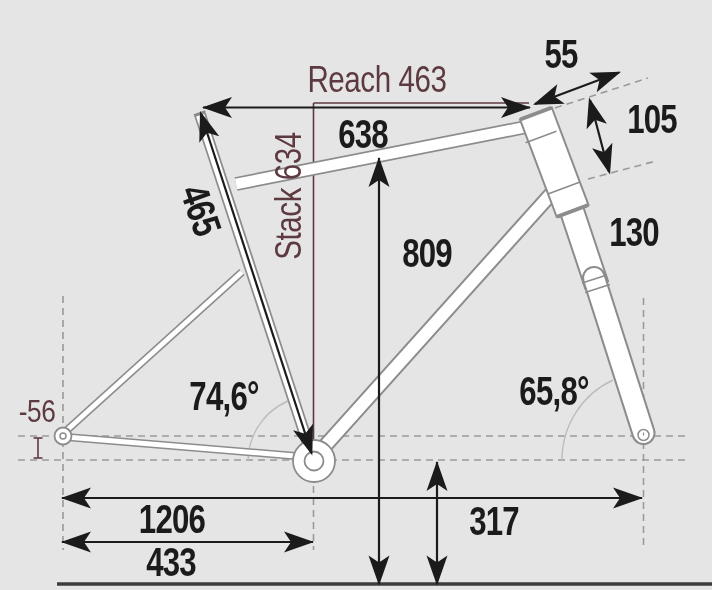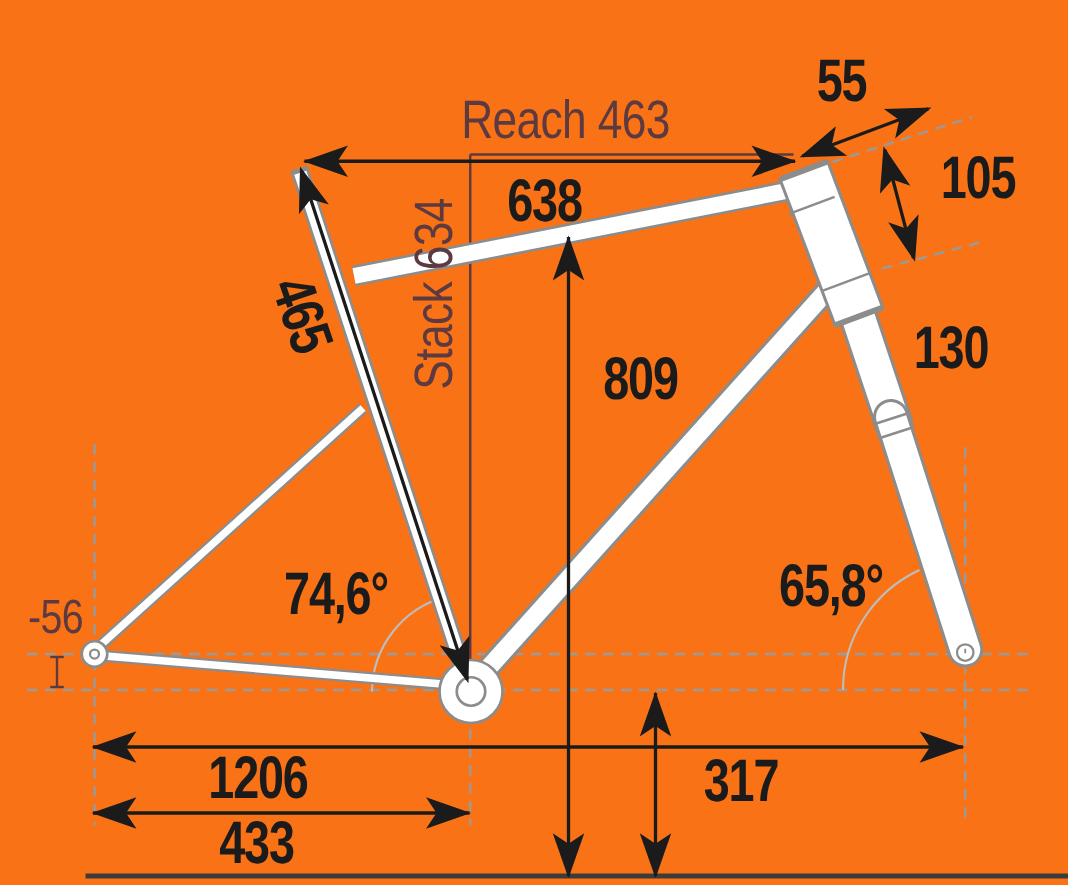--- a/index.html
+++ b/index.html
@@ -1,16 +1,16 @@
 <!DOCTYPE html>
 <html><head>
 <meta charset="utf-8">
 <style>
   html,body{margin:0;padding:0;background:#fff;}
-  #stage{position:relative;width:712px;height:590px;background:#f97316;overflow:hidden;
+  #stage{position:relative;width:712px;height:590px;background:#e5e5e5;overflow:hidden;
          font-family:"Liberation Sans","DejaVu Sans",sans-serif;}
   #drawing{position:absolute;left:0;top:0;}
   .lbl{position:absolute;white-space:nowrap;line-height:1;transform-origin:center;}
   .dim{color:#1b1b1b;font-weight:700;font-size:40px;letter-spacing:-1px;}
   .acc{color:#5d3a40;font-weight:400;font-size:36px;letter-spacing:-0.5px;}
   .c{transform:translate(-50%,-50%) scaleX(0.78);}
   .c-acc{transform:translate(-50%,-50%) scaleX(0.82);}
   .rot-seat{transform:translate(-50%,-50%) rotate(71deg) scaleX(0.78);}
   .rot-up{transform:translate(-50%,-50%) rotate(-90deg) scaleX(0.82);}
   .small{font-size:32px;}

